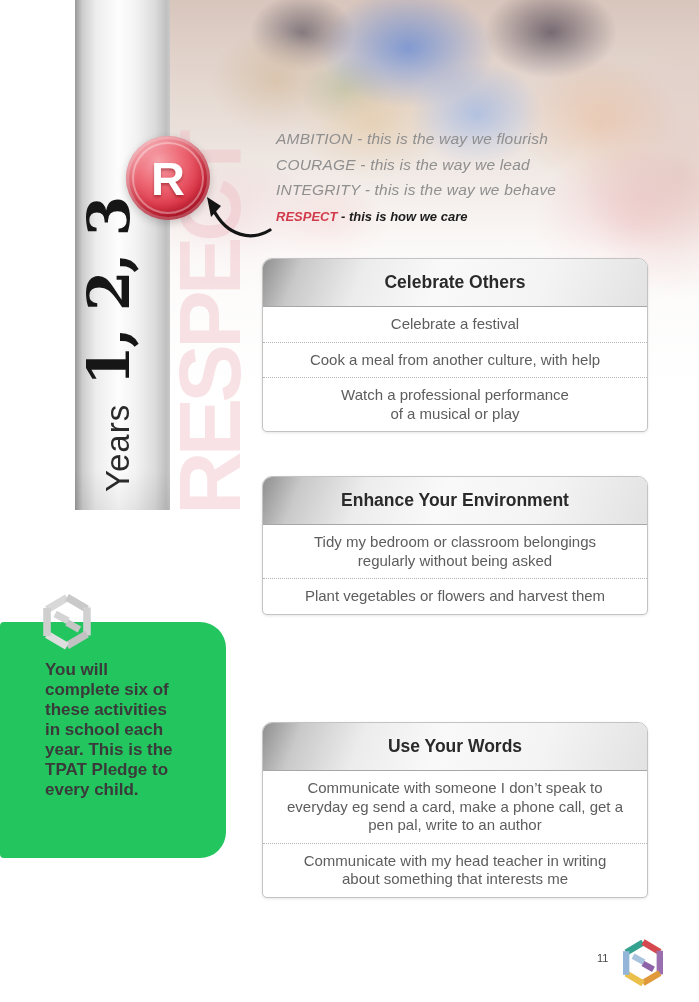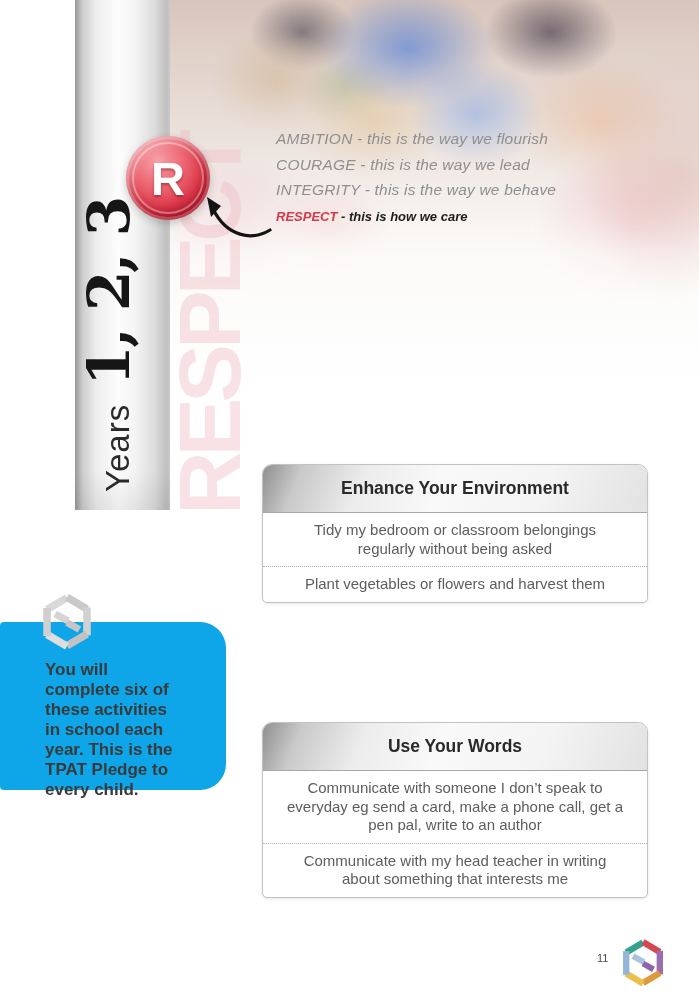--- a/index.html
+++ b/index.html
@@ -73,25 +73,25 @@
   .card-header{
     padding:13px 8px;text-align:center;font-size:17.5px;font-weight:bold;color:#2a2a2a;
     background:linear-gradient(112deg,#8f8f8f 0%,#c9c9c9 10%,#ececec 26%,#f9f9f9 46%,#f4f4f4 72%,#e2e2e2 100%);
     border-bottom:1px solid #a7a7a7;
   }
   .card-row{
     padding:8px 12px;text-align:center;font-size:15px;line-height:18.5px;color:#5d5d5d;
     white-space:pre-line;
   }
   .card-row + .card-row{border-top:1px dotted #b3b3b3;}
-  .card1{top:258px;} .card2{top:464px;} .card3{top:722px;}
+  .card1{top:258px;} .card2{top:476px;} .card3{top:722px;}
   
   .pledge-box{
-    position:absolute;left:0;top:622px;width:226px;height:168px;z-index:2;
-    background:#0ea5e9;border-radius:4px 26px 26px 4px;
+    position:absolute;left:0;top:622px;width:226px;height:236px;z-index:2;
+    background:#22c55e;border-radius:4px 26px 26px 4px;
   }
   .pledge-text{
     position:absolute;left:45px;top:38px;width:175px;
     font-size:17px;font-weight:bold;line-height:20px;color:#3a3a3a;white-space:pre-line;
   }
   .logo-gray{position:absolute;left:40px;top:592px;z-index:3;}
   
   .page-number{position:absolute;left:597px;top:952px;font-size:11px;color:#4a4a4a;z-index:3;}
   .logo-color{position:absolute;left:620px;top:938px;z-index:3;}
 </style>
@@ -119,20 +119,27 @@
     <polygon points="7,3 21,12 11,23" fill="#141414"></polygon>
   </svg>
 
   <div class="values">
     <div class="vline">AMBITION - this is the way we flourish</div>
     <div class="vline">COURAGE - this is the way we lead</div>
     <div class="vline">INTEGRITY - this is the way we behave</div>
     <div class="vbold"><span class="vword">RESPECT</span><span class="vrest"> - this is how we care</span></div>
   </div>
 
+  <div class="card card1">
+    <div class="card-header">Celebrate Others</div>
+    <div class="card-row">Celebrate a festival</div>
+    <div class="card-row">Cook a meal from another culture, with help</div>
+    <div class="card-row">Watch a professional performance
+of a musical or play</div>
+  </div>
 
   <div class="card card2">
     <div class="card-header">Enhance Your Environment</div>
     <div class="card-row">Tidy my bedroom or classroom belongings
 regularly without being asked</div>
     <div class="card-row">Plant vegetables or flowers and harvest them</div>
   </div>
 
   <div class="card card3">
     <div class="card-header">Use Your Words</div>

